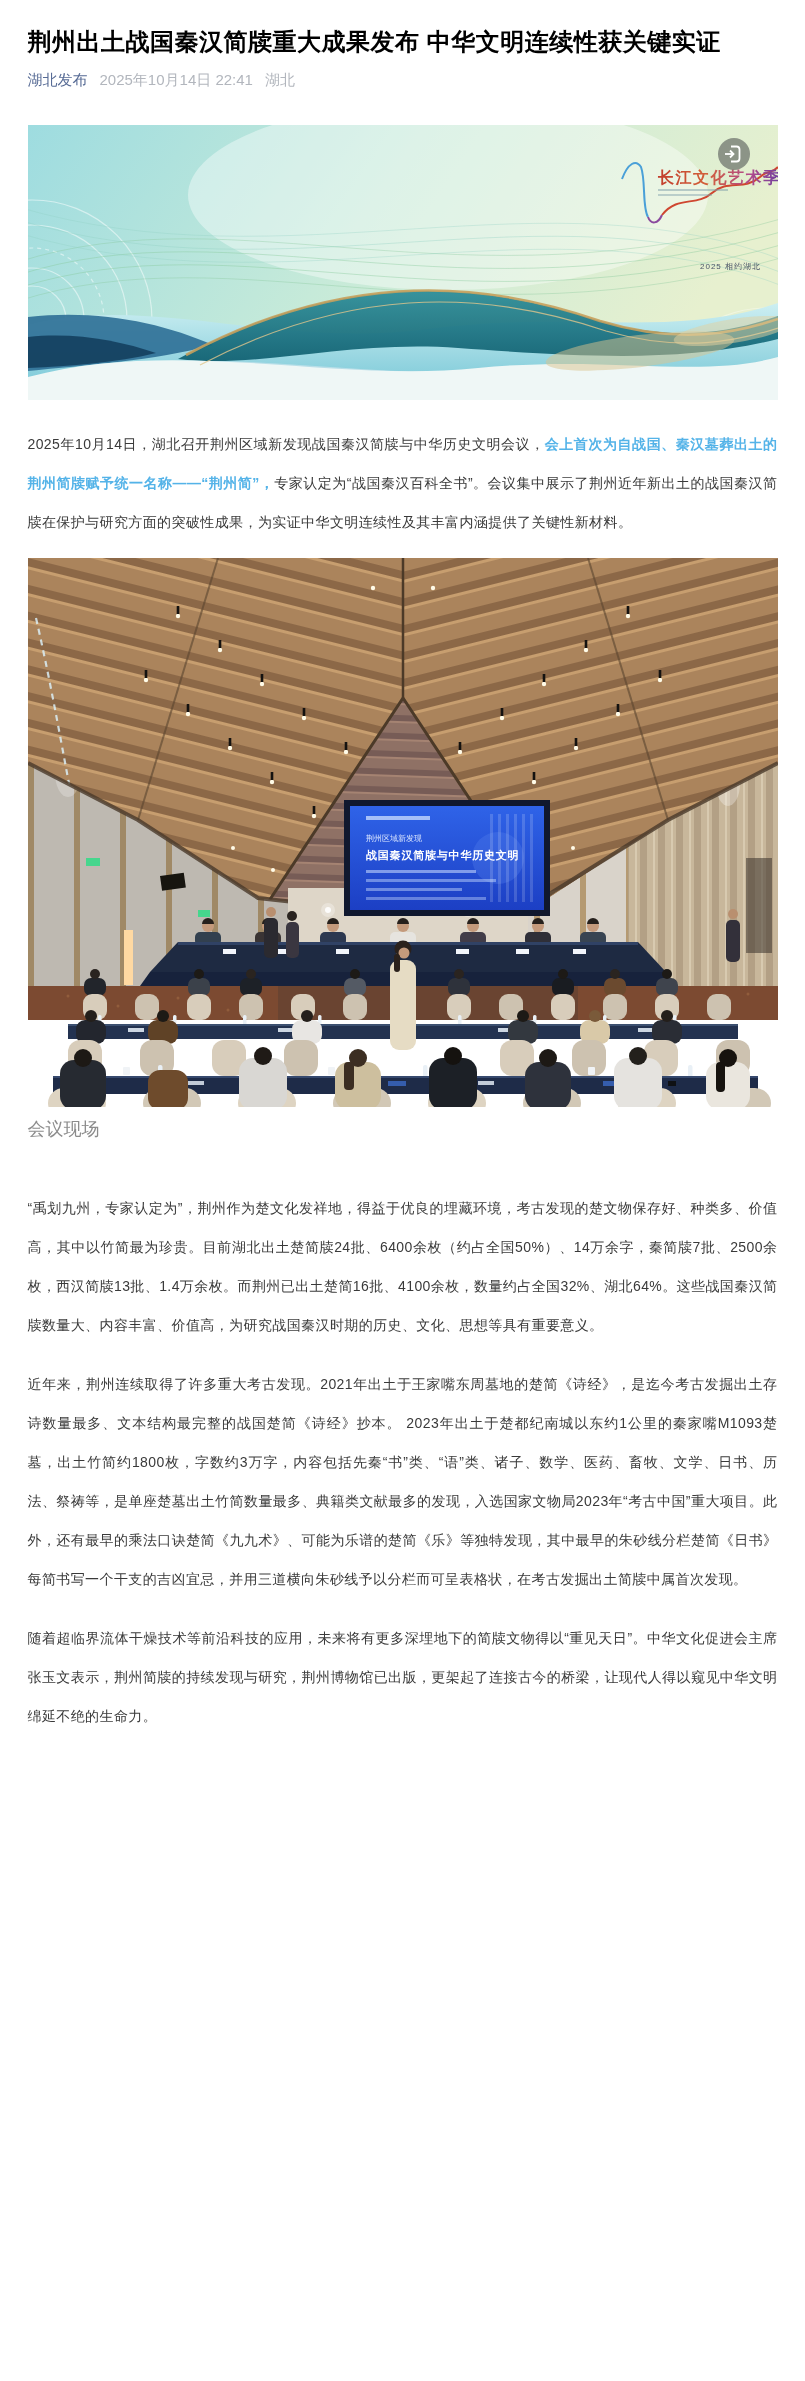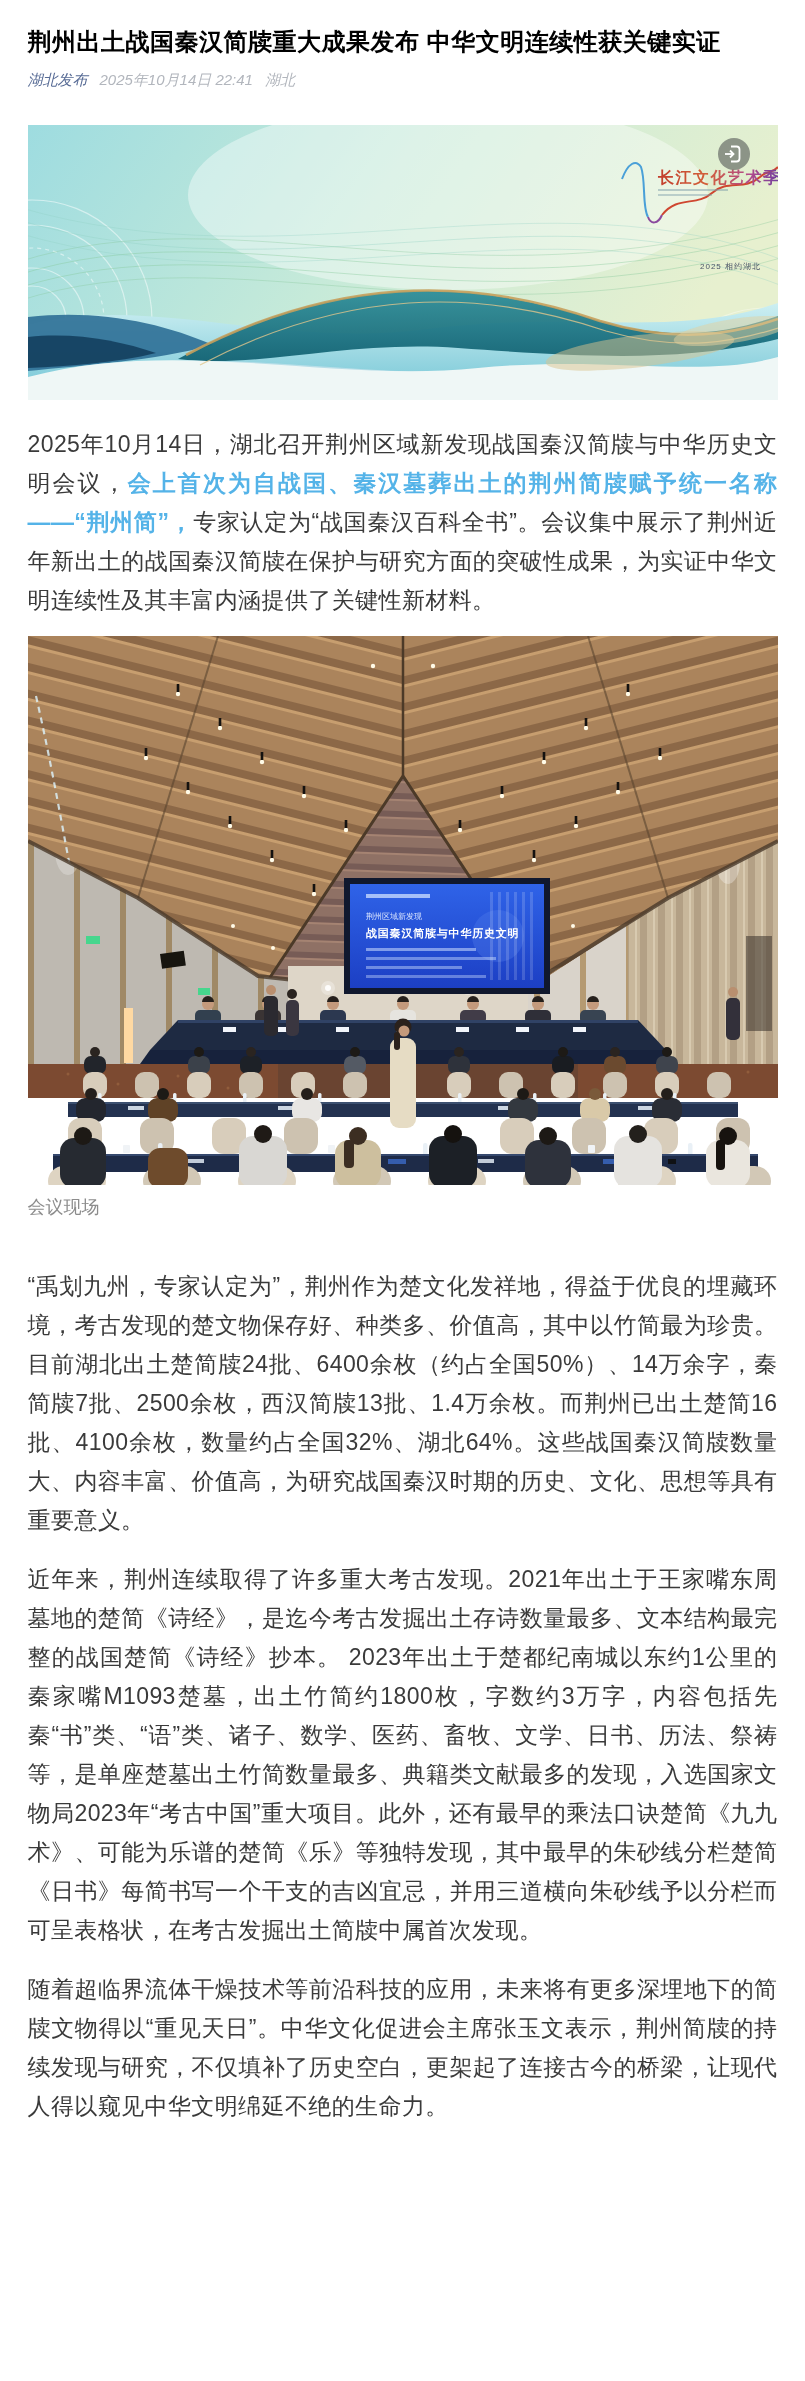--- a/index.html
+++ b/index.html
@@ -2,32 +2,32 @@
 <html><head>
 <meta charset="utf-8">
 <style>
   * { box-sizing: border-box; }
   html,body { margin:0; padding:0; background:#ffffff; }
   body { width:805px; font-family:"Liberation Sans","DejaVu Sans",sans-serif; }
   .content { width:750px; margin:0 auto; padding-top:24px; padding-bottom:28px; min-height:2329px; }
 
   h1.title { margin:0; font-size:24px; line-height:36px; font-weight:bold; color:#000000; letter-spacing:0.5px; }
 
-  .meta { margin-top:9px; font-size:15px; line-height:21px;font-style:italic; }
+  .meta { margin-top:9px; font-size:15px; line-height:21px; }
   .meta .source { color:#576b95; margin-right:12px; cursor:pointer; }
   .meta .date { color:#b2b6bd; margin-right:12px; }
   .meta .loc { color:#b2b6bd; }
 
   figure { margin:0; padding:0; }
   .banner { margin-top:35px; position:relative; width:750px; height:275px; }
   .banner svg { display:block; }
   .photo { margin-top:16px; width:675px; height:549px; }
   .photo svg { display:block; }
 
-  .para { font-size:23px; line-height:39px; color:#3a3a3a; letter-spacing:0.4px; text-align:justify; margin:20px 0 0 0; }
+  .para { font-size:14px; line-height:39px; color:#3a3a3a; letter-spacing:0.4px; text-align:justify; margin:20px 0 0 0; }
   .para.lead { margin-top:25px; }
   .para.first-body { margin-top:49px; }
   .hl { color:#54b3e8; font-weight:bold; }
 
   .caption { margin:12px 0 0 0; font-size:18px; line-height:21px; color:#8c8c8c; }
 </style>
 </head>
 <body>
 
 <div class="content">
@@ -505,15 +505,15 @@
             <rect x="688" y="504" width="9" height="30" rx="4" fill="#17130f"></rect>
         </g>
       </g>
     </svg>
   </figure>
 
   <figcaption class="caption">会议现场</figcaption>
 
   <p class="para first-body">“禹划九州，专家认定为”，荆州作为楚文化发祥地，得益于优良的埋藏环境，考古发现的楚文物保存好、种类多、价值高，其中以竹简最为珍贵。目前湖北出土楚简牍24批、6400余枚（约占全国50%）、14万余字，秦简牍7批、2500余枚，西汉简牍13批、1.4万余枚。而荆州已出土楚简16批、4100余枚，数量约占全国32%、湖北64%。这些战国秦汉简牍数量大、内容丰富、价值高，为研究战国秦汉时期的历史、文化、思想等具有重要意义。</p>
   <p class="para">近年来，荆州连续取得了许多重大考古发现。2021年出土于王家嘴东周墓地的楚简《诗经》，是迄今考古发掘出土存诗数量最多、文本结构最完整的战国楚简《诗经》抄本。 2023年出土于楚都纪南城以东约1公里的秦家嘴M1093楚墓，出土竹简约1800枚，字数约3万字，内容包括先秦“书”类、“语”类、诸子、数学、医药、畜牧、文学、日书、历法、祭祷等，是单座楚墓出土竹简数量最多、典籍类文献最多的发现，入选国家文物局2023年“考古中国”重大项目。此外，还有最早的乘法口诀楚简《九九术》、可能为乐谱的楚简《乐》等独特发现，其中最早的朱砂线分栏楚简《日书》每简书写一个干支的吉凶宜忌，并用三道横向朱砂线予以分栏而可呈表格状，在考古发掘出土简牍中属首次发现。</p>
-  <p class="para">随着超临界流体干燥技术等前沿科技的应用，未来将有更多深埋地下的简牍文物得以“重见天日”。中华文化促进会主席张玉文表示，荆州简牍的持续发现与研究，不仅填补了历史空白，更架起了连接古今的桥梁，让现代人得以窥见中华文明绵延不绝的生命力。</p>
+  <p class="para">随着超临界流体干燥技术等前沿科技的应用，未来将有更多深埋地下的简牍文物得以“重见天日”。中华文化促进会主席张玉文表示，荆州简牍的持续发现与研究，荆州博物馆已出版，更架起了连接古今的桥梁，让现代人得以窥见中华文明绵延不绝的生命力。</p>
 
 </div>
 
 </body></html>

